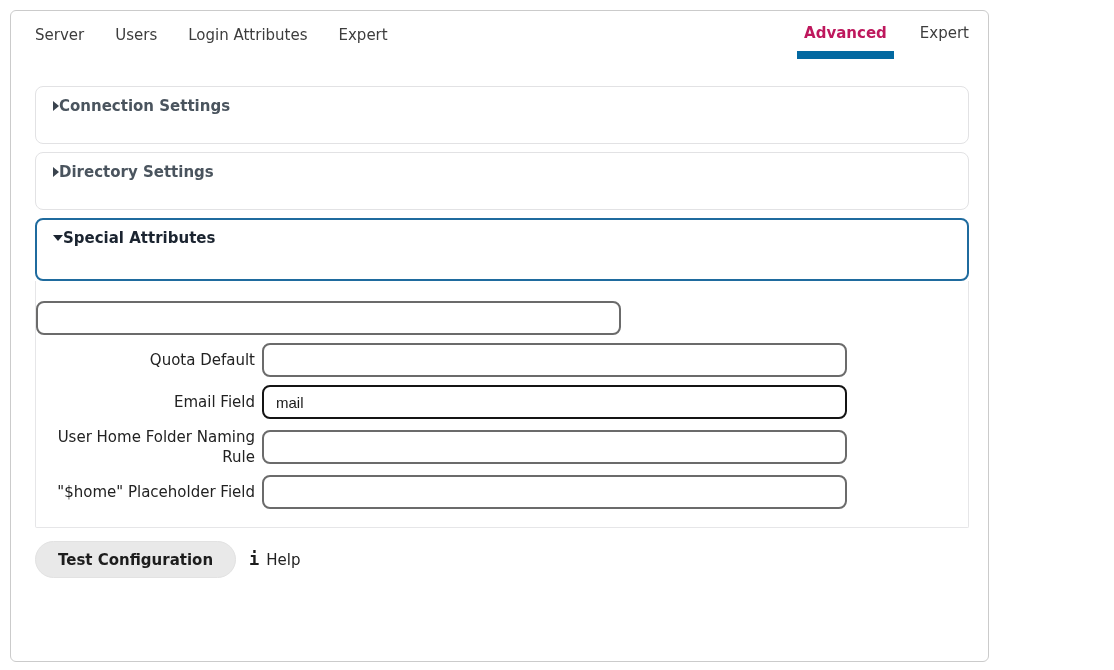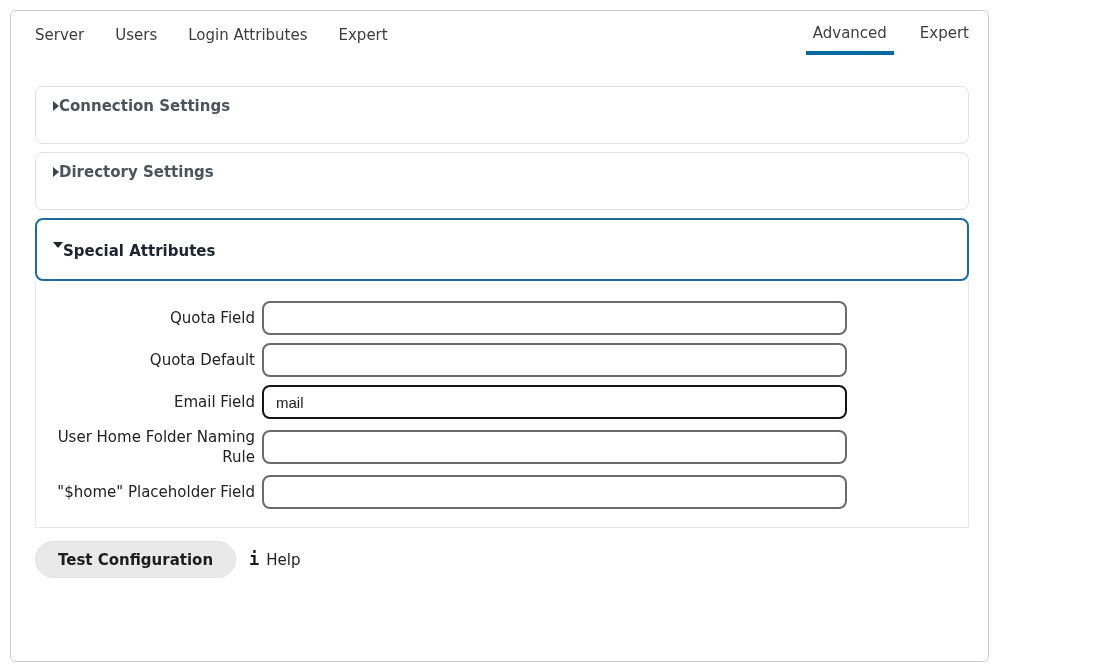--- a/index.html
+++ b/index.html
@@ -30,24 +30,24 @@
   }
   .tabs-left { display: flex; gap: 31px; padding-top: 2px; }
   .tabs-right { display: flex; gap: 26px; align-items: flex-start; }
   .tab {
     font-size: 15px;
     color: #3d3d3d;
     cursor: pointer;
     white-space: nowrap;
   }
   .tab.active {
-    font-weight: normal;
-    color: #404040;
+    font-weight: bold;
+    color: #be185d;
     padding: 0 7px 9px 7px;
-    border-bottom: 4px solid #0369a1;
+    border-bottom: 8px solid #0369a1;
   }
   
   .sections { margin-top: 35px; }
   .section-box {
     border: 1px solid #e2e2e4;
     border-radius: 8px;
     height: 58px;
     margin-bottom: 8px;
     padding: 10px 0 0 17px;
     cursor: pointer;
@@ -72,21 +72,21 @@
     border-left: 5px solid transparent;
     border-right: 5px solid transparent;
     border-top: 6px solid #1b2430;
     display: inline-block;
   }
   .section-title {
     font-size: 15px;
     font-weight: bold;
     color: #4a545e;
   }
-  .section-box.active .section-title { color: #1b2430; margin-top: 13px; }
+  .section-box.active .section-title { color: #1b2430; }
   
   .section-content {
     border: 1px solid #e6e6e8;
     border-top: none;
     border-radius: 0 0 2px 2px;
     padding: 20px 0 18px 0;
     margin-bottom: 8px;
   }
   .field-row {
     display: flex;
@@ -186,21 +186,20 @@
 
     <div class="section-box active">
       <div class="section-header">
         <span class="caret-down"></span>
         <span class="section-title">Special Attributes</span>
       </div>
     </div>
 
     <div class="section-content">
       <div class="field-row">
-        <label class="field-label">Quota Field</label>
         <input type="text" class="field-input" value="" style="">
       </div>
       <div class="field-row">
         <label class="field-label">Quota Default</label>
         <input type="text" class="field-input" value="" style="">
       </div>
       <div class="field-row">
         <label class="field-label">Email Field</label>
         <input type="text" class="field-input focused" value="mail" style="">
       </div>

